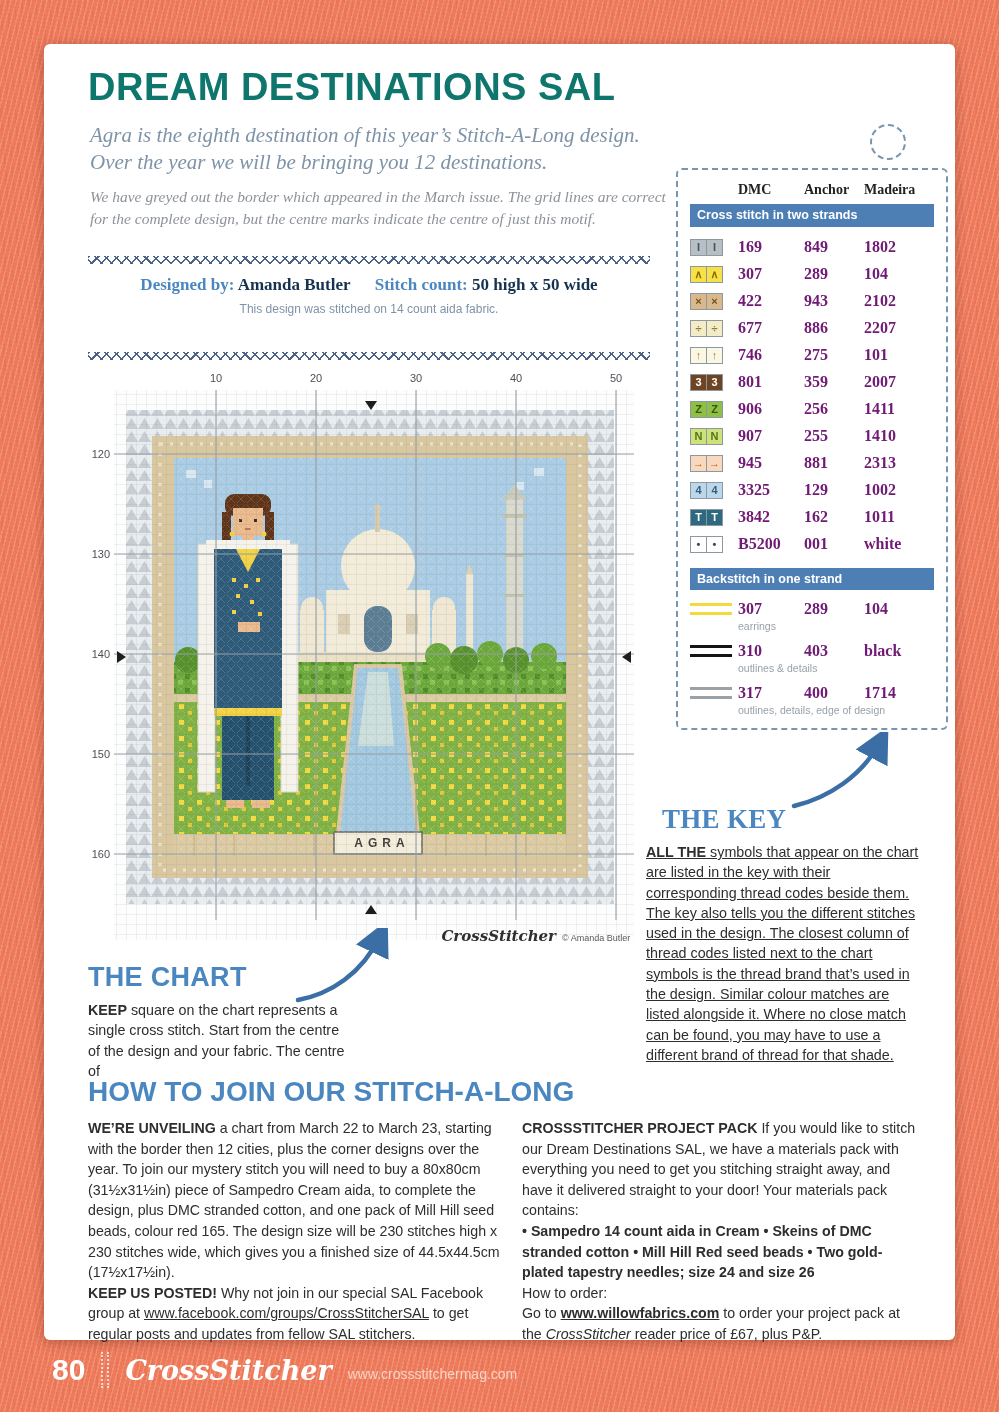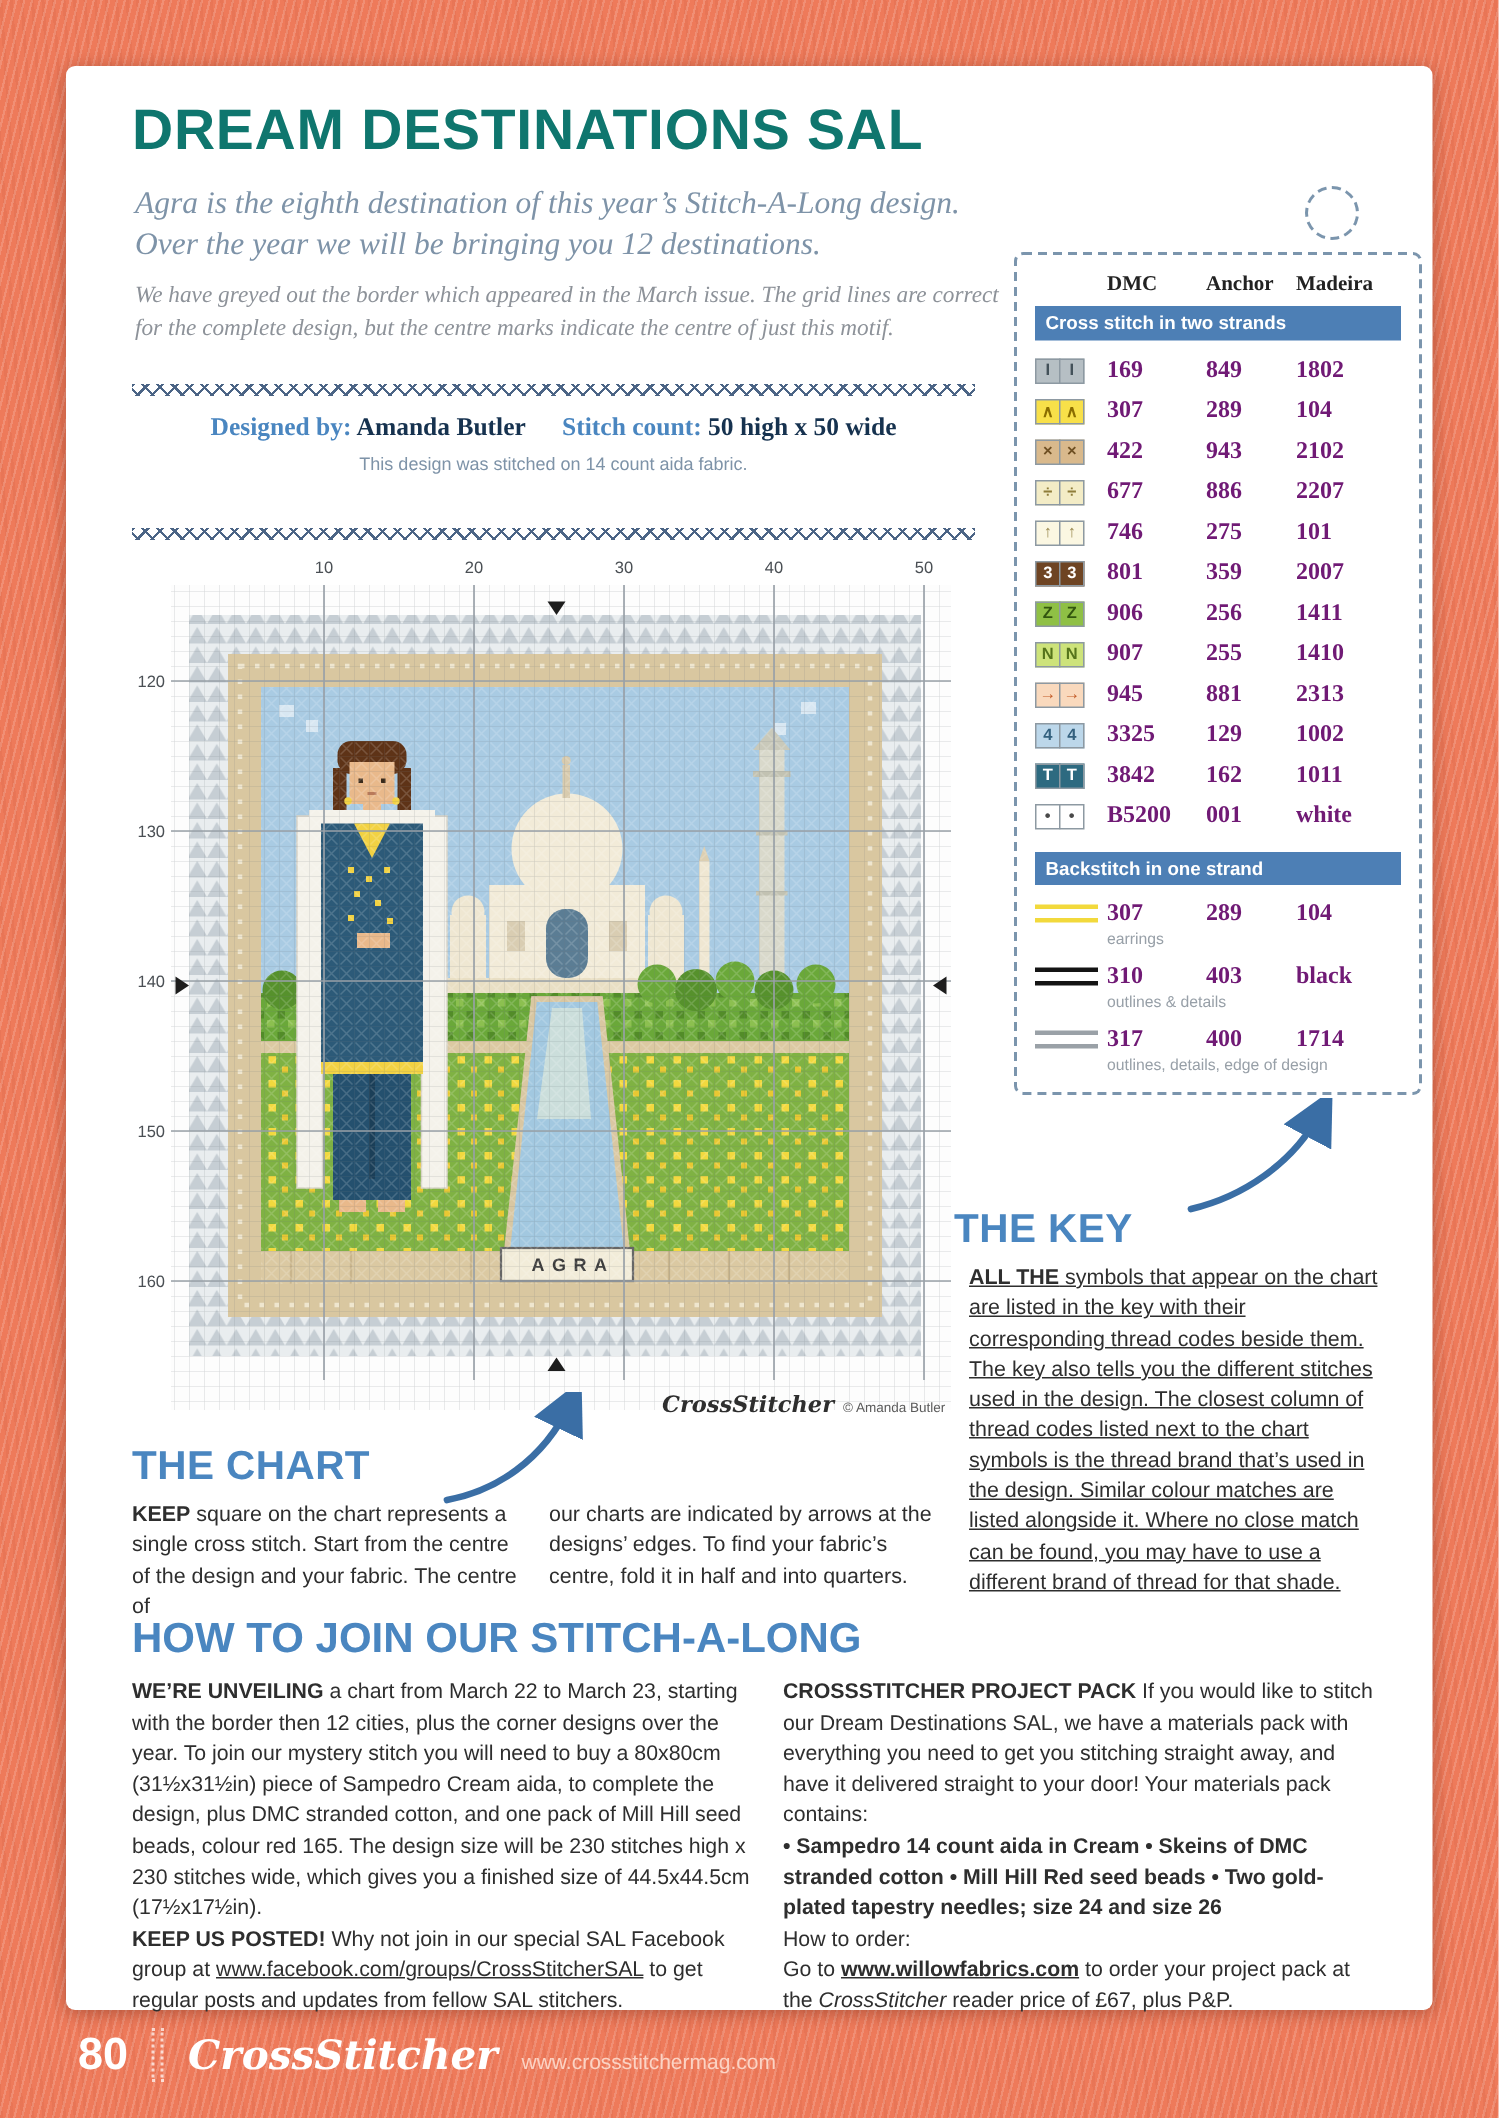--- a/index.html
+++ b/index.html
@@ -34,21 +34,21 @@
   .fabric { margin-top:4px; font:12px "Liberation Sans", sans-serif; color:#7e93a8; }
 
   .chart-wrap { position:absolute; left:42px; top:320px; width:560px; height:584px; }
   .ax     { font:11px "Liberation Sans", sans-serif; fill:#4a4f54; }
   .agra-t { font:700 12px "Liberation Sans", sans-serif; letter-spacing:5px; fill:#3c3c3c; }
   .cr-logo{ font:italic 700 15px "DejaVu Serif", serif; fill:#2e2e2e; }
   .cr-sub { font:9px "Liberation Sans", sans-serif; fill:#5a5a5a; }
 
   .sec-heading { position:absolute; font-weight:800; font-size:27px; letter-spacing:.3px; color:#4a86c0; }
   #chart-heading { left:44px; top:918px; }
-  #key-heading   { left:592px; top:760px; }
+  #key-heading   { left:618px; top:760px;font-family:Liberation Serif, serif; }
   .join-heading  { position:absolute; left:44px; top:1032px; font-weight:800; font-size:28px; color:#4a86c0; }
 
   .body-text { position:absolute; font:14.3px/1.42 "Liberation Sans", sans-serif; color:#2e2e2e; }
   .body-text p { margin:0; }
   #chart-col1 { left:44px;  top:956px; width:264px; }
   #chart-col2 { left:322px; top:956px; width:272px; }
   #key-body   { left:602px; top:798px; width:278px;text-decoration:underline; }
   #join-left  { left:44px;  top:1074px; width:412px; font-size:14.2px; line-height:1.45; }
   #join-right { left:478px; top:1074px; width:400px; font-size:14.2px; line-height:1.45; }
   .lead  { font-weight:800; }
@@ -440,23 +440,20 @@
         <marker id="ah2" markerWidth="8" markerHeight="8" refX="4" refY="4" orient="auto">
           <path d="M0,0 L8,4 L0,8 Z" fill="#3a6ea5"></path>
         </marker>
       </defs>
     <path d="M8,74 C42,66 76,44 94,10" fill="none" stroke="#3a6ea5" stroke-width="4.5" stroke-linecap="round" marker-end="url(#ah2)"></path>
   </svg>
 
   <div class="body-text" id="chart-col1">
     <p><span class="lead">KEEP</span><span> square on the chart represents a single cross stitch. Start from the centre of the design and your fabric. The centre of</span></p>
   </div>
-  <div class="body-text" id="chart-col2">
-    <p><span>our charts are indicated by arrows at the designs’ edges. To find your fabric’s centre, fold it in half and into quarters.</span></p>
-  </div>
   <div class="body-text" id="key-body">
     <p><span class="lead">ALL THE</span><span> symbols that appear on the chart are listed in the key with their corresponding thread codes beside them. The key also tells you the different stitches used in the design. The closest column of thread codes listed next to the chart symbols is the thread brand that’s used in the design. Similar colour matches are listed alongside it. Where no close match can be found, you may have to use a different brand of thread for that shade.</span></p>
   </div>
 
   <div class="join-heading">HOW TO JOIN OUR STITCH-A-LONG</div>
 
   <div class="body-text" id="join-left">
     <p><span class="lead">WE’RE UNVEILING</span><span> a chart from March 22 to March 23, starting with the border then 12 cities, plus the corner designs over the year. To join our mystery stitch you will need to buy a 80x80cm (31½x31½in) piece of  Sampedro Cream aida, to complete the design, plus DMC stranded cotton, and one pack of Mill Hill seed beads, colour red 165. The design size will be 230 stitches high x 230 stitches wide, which gives you a finished size of 44.5x44.5cm (17½x17½in).</span></p>
     <p><span class="lead">KEEP US POSTED!</span><span> Why not join in our special SAL Facebook group at </span><span class="ulink">www.facebook.com/groups/CrossStitcherSAL</span><span> to get regular posts and updates from fellow SAL stitchers.</span></p>
   </div>

